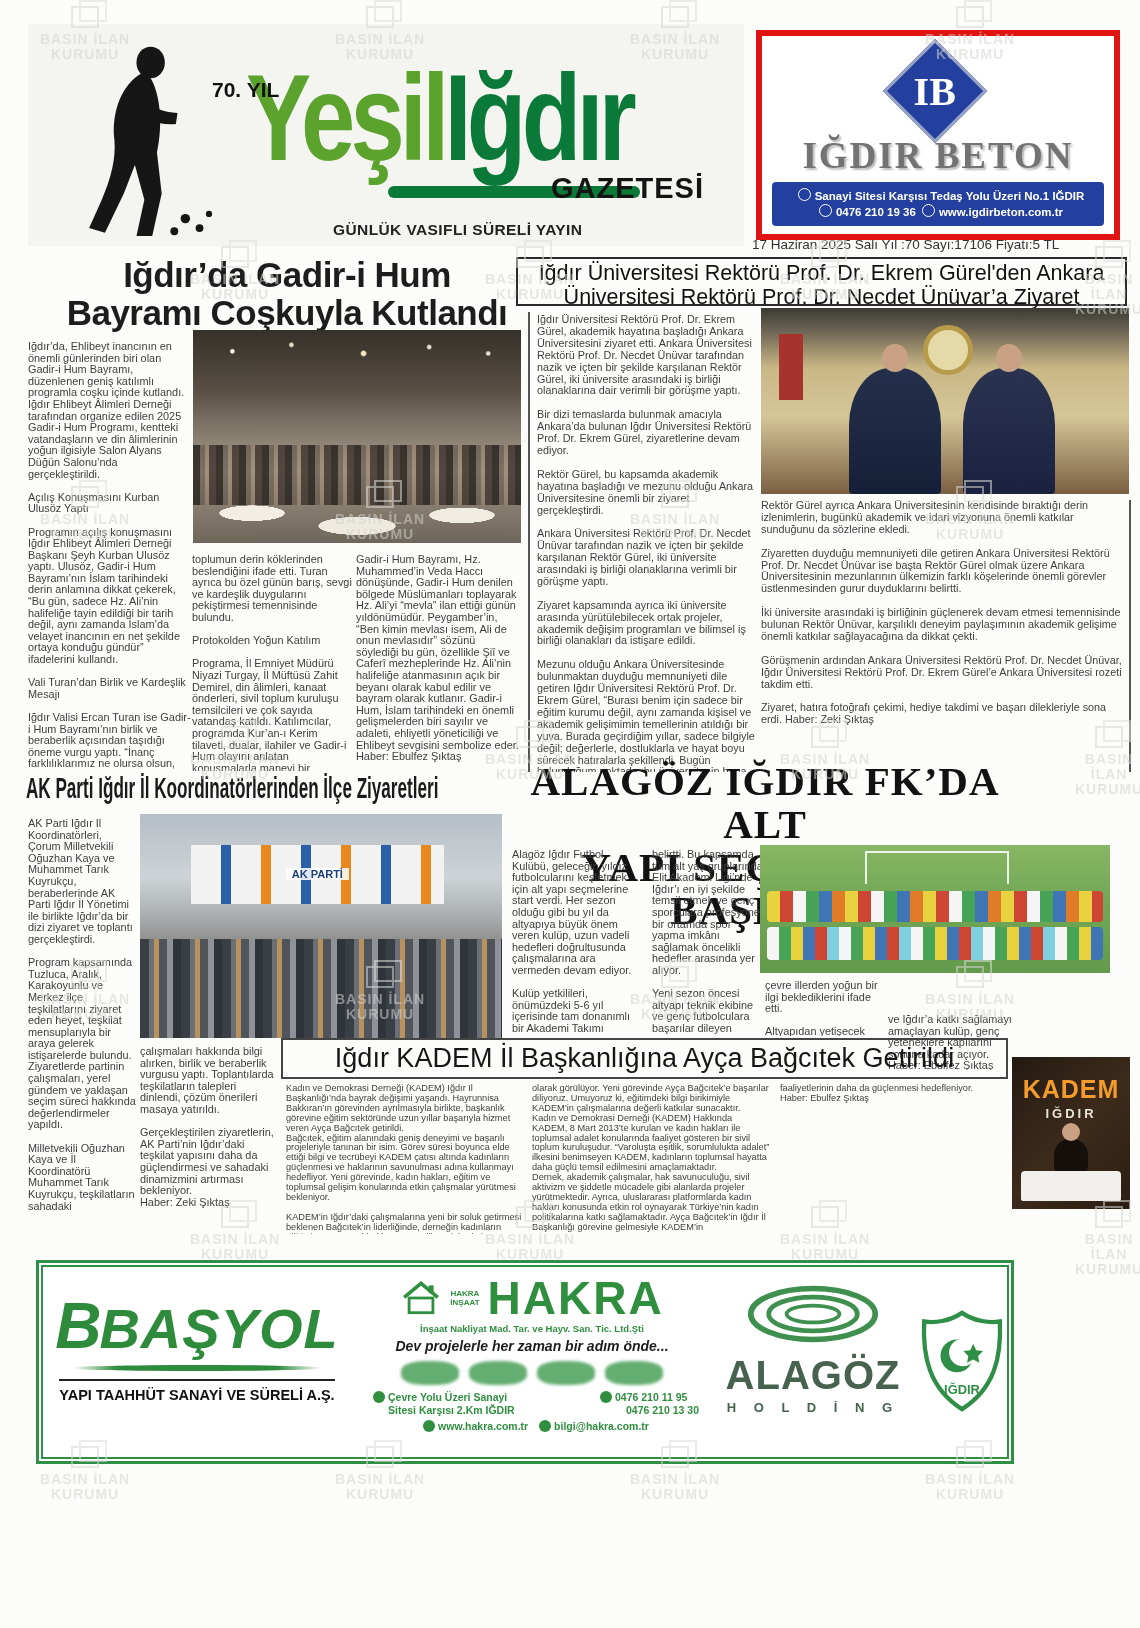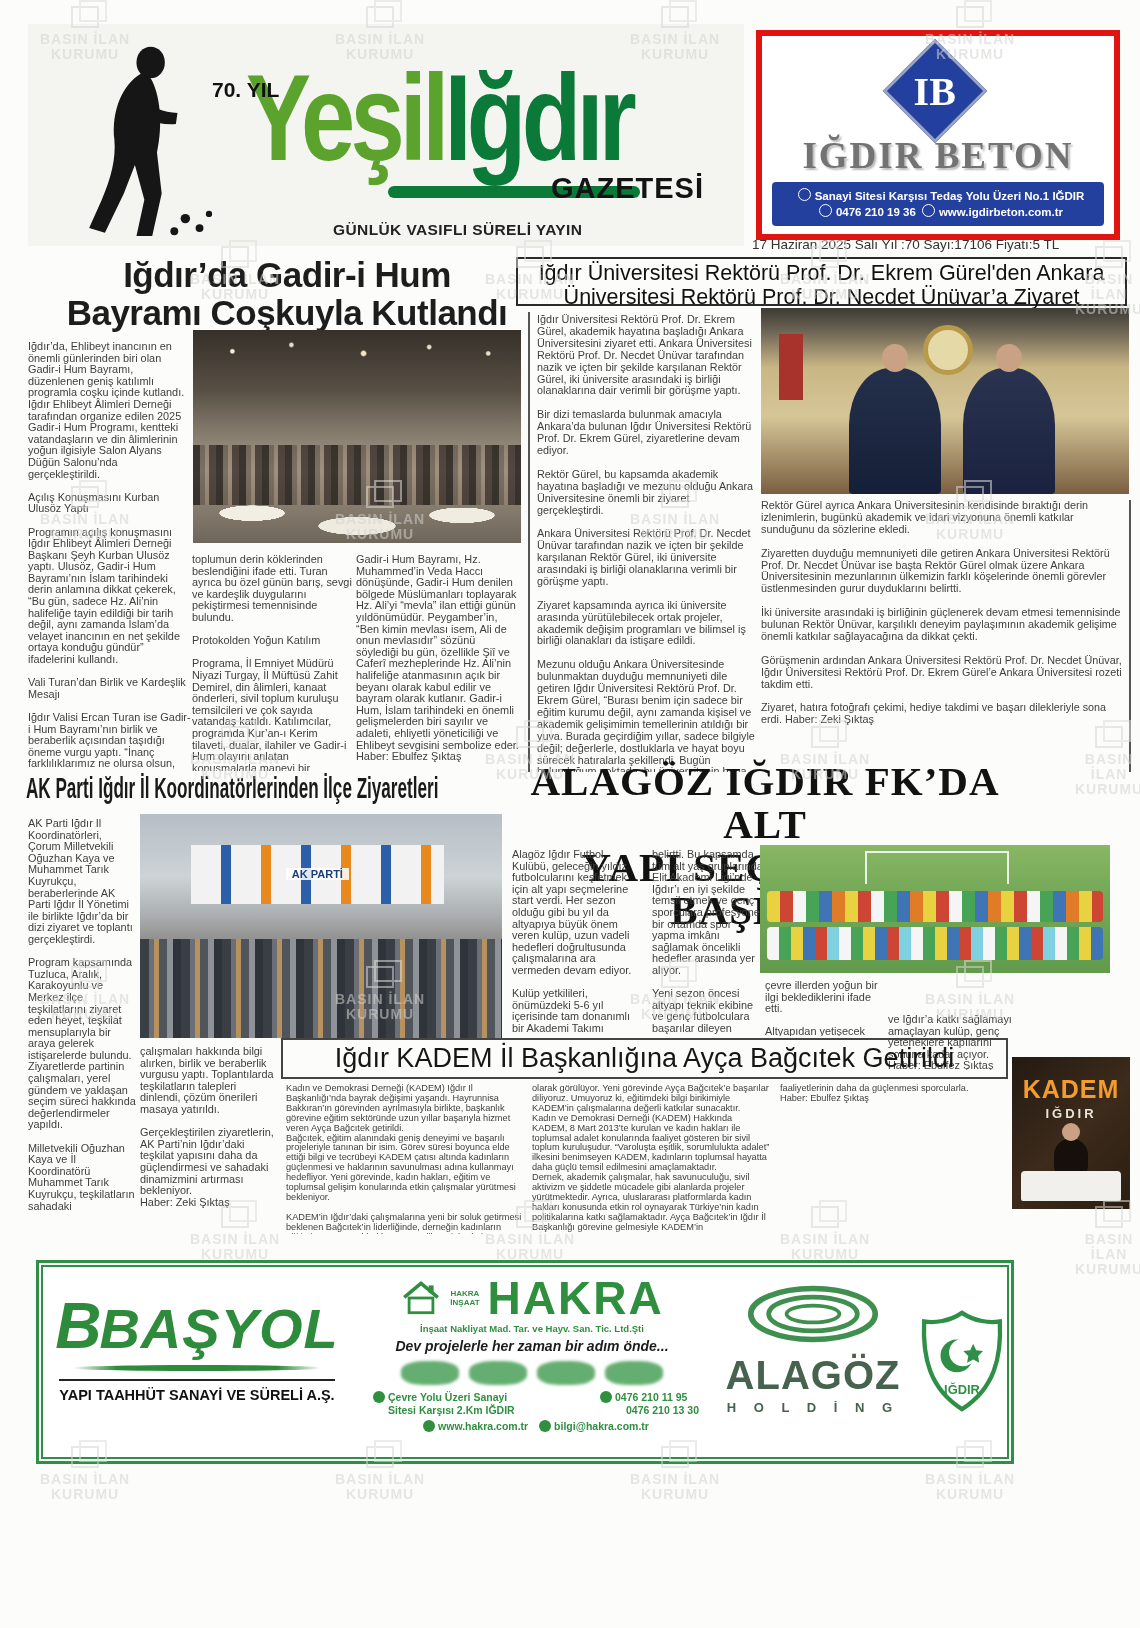--- a/index.html
+++ b/index.html
@@ -253,21 +253,21 @@
 
   <div class="hl5">Iğdır KADEM İl Başkanlığına Ayça Bağcıtek Getirildi</div>
   <div class="col t3" style="left:286px;top:1084px;width:240px;height:150px;">Kadın ve Demokrasi Derneği (KADEM) Iğdır İl Başkanlığı’nda bayrak değişimi yaşandı. Hayrunnisa Bakkıran’ın görevinden ayrılmasıyla birlikte, başkanlık görevine eğitim sektöründe uzun yıllar başarıyla hizmet veren Ayça Bağcıtek getirildi.
 Bağcıtek, eğitim alanındaki geniş deneyimi ve başarılı projeleriyle tanınan bir isim. Görev süresi boyunca elde ettiği bilgi ve tecrübeyi KADEM çatısı altında kadınların güçlenmesi ve haklarının savunulması adına kullanmayı hedefliyor. Yeni görevinde, kadın hakları, eğitim ve toplumsal gelişim konularında etkin çalışmalar yürütmesi bekleniyor.
 
 KADEM’in Iğdır’daki çalışmalarına yeni bir soluk getirmesi beklenen Bağcıtek’in liderliğinde, derneğin kadınların eğitimine ve sosyal haklarına yönelik projelerde ivme kazandırması amaçlanıyor. Bu değişim, Iğdır’daki kadın hareketi açısından önemli bir gelişme</div>
   <div class="col t3" style="left:532px;top:1084px;width:242px;height:150px;">olarak görülüyor. Yeni görevinde Ayça Bağcıtek’e başarılar diliyoruz. Umuyoruz ki, eğitimdeki bilgi birikimiyle KADEM’in çalışmalarına değerli katkılar sunacaktır.
 Kadın ve Demokrasi Derneği (KADEM) Hakkında
 KADEM, 8 Mart 2013’te kurulan ve kadın hakları ile toplumsal adalet konularında faaliyet gösteren bir sivil toplum kuruluşudur. “Varoluşta eşitlik, sorumlulukta adalet” ilkesini benimseyen KADEM, kadınların toplumsal hayatta daha güçlü temsil edilmesini amaçlamaktadır.
 Dernek, akademik çalışmalar, hak savunuculuğu, sivil aktivizm ve şiddetle mücadele gibi alanlarda projeler yürütmektedir. Ayrıca, uluslararası platformlarda kadın hakları konusunda etkin rol oynayarak Türkiye’nin kadın politikalarına katkı sağlamaktadır. Ayça Bağcıtek’in Iğdır İl Başkanlığı görevine gelmesiyle KADEM’in</div>
-  <div class="col t3" style="left:780px;top:1084px;width:228px;height:150px;">faaliyetlerinin daha da güçlenmesi sporcularla.
+  <div class="col t3" style="left:780px;top:1084px;width:228px;height:150px;">faaliyetlerinin daha da güçlenmesi hedefleniyor.
 Haber: Ebulfez Şıktaş</div>
   <div class="photo ph5">
     <div class="kadem">KADEM</div>
     <div class="city">IĞDIR</div>
     <div class="person"></div>
     <div class="desk"></div>
   </div>
 
   <div class="adbox">
     <div class="basyol">

